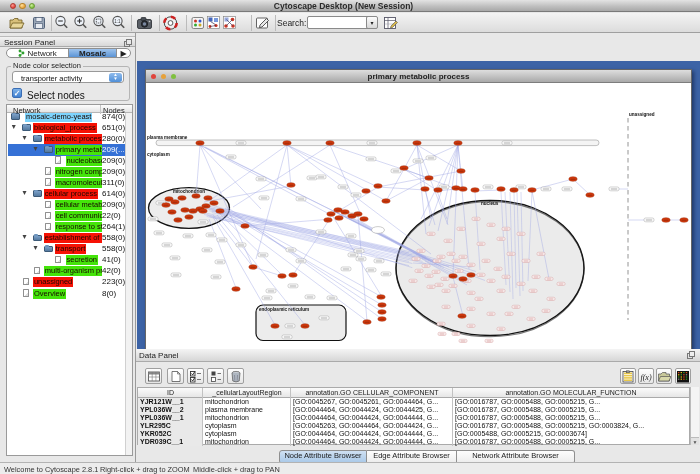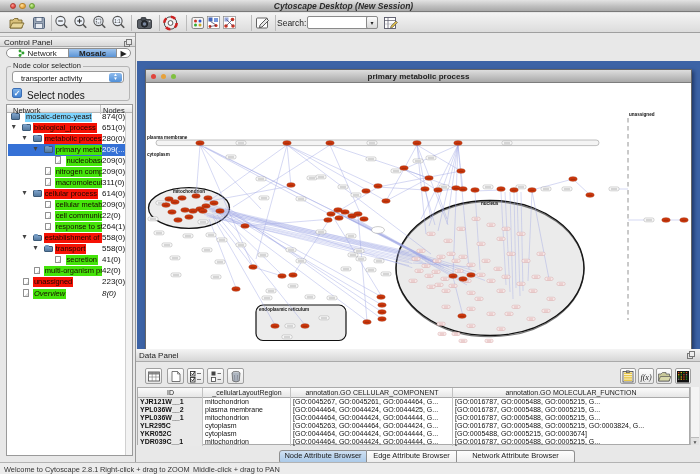--- a/index.html
+++ b/index.html
@@ -1,18 +1,18 @@
 <!DOCTYPE html>
 <html><head><meta charset="utf-8"><style>
 *{margin:0;padding:0;box-sizing:border-box;}
 body{font-family:"Liberation Sans",sans-serif;}
 #app{position:relative;width:700px;height:474px;background:#e8e8e8;overflow:hidden;}
 .abs{position:absolute;}
 
-#titlebar{left:0;top:0;width:700px;height:12px;background:linear-gradient(#e3e3e3,#bdbdbd 60%,#a8a8a8);border-bottom:1px solid #7a7a7a;font-style:italic;}
+#titlebar{left:0;top:0;width:700px;height:12px;background:linear-gradient(#e3e3e3,#bdbdbd 60%,#a8a8a8);border-bottom:1px solid #7a7a7a;}
 .light{position:absolute;top:2.5px;width:6.5px;height:6.5px;border-radius:50%;}
 #titlebar .t{position:absolute;width:100%;text-align:center;top:1px;padding-right:13px;font-size:8.5px;font-weight:bold;color:#2a2a2a;letter-spacing:0;}
 
 #toolbar{left:0;top:13px;width:700px;height:20px;background:linear-gradient(#f4f4f4,#dcdcdc);border-bottom:1px solid #9f9f9f;}
 .sep{position:absolute;top:2px;height:16px;width:1px;background:#bbb;}
 .ticon{position:absolute;top:2px;}
 #searchlab{position:absolute;left:277px;top:5px;font-size:8.5px;color:#222;}
 #searchbox{position:absolute;left:307px;top:3px;width:70px;height:13px;background:#fff;border:1px solid #8a8a8a;border-radius:2px;}
 #searchdrop{position:absolute;left:366px;top:3px;width:12px;height:13px;background:linear-gradient(#fcfcfc,#d8d8d8);border:1px solid #8a8a8a;border-radius:2px;font-size:6px;color:#222;text-align:center;line-height:13px;}
 
@@ -168,21 +168,21 @@
       <div class="sep" style="left:185.5px"></div>
       <div class="sep" style="left:250.5px"></div>
       <div class="sep" style="left:274.5px"></div>
     <span id="searchlab">Search:</span>
     <div id="searchbox"></div>
     <div id="searchdrop">▾</div>
   </div>
 
   <div id="cpanel" class="abs">
     <div id="cphead" class="abs">
-        <span class="t">Control Panel</span>
+        <span class="t">Session Panel</span>
       <svg class="abs" style="right:3px;top:2px" width="8" height="8">
           <rect x="0.5" y="2.5" width="5" height="5" fill="none" stroke="#777" stroke-width="1"></rect>
           <rect x="2.5" y="0.5" width="5" height="5" fill="#e8e8e8" stroke="#777" stroke-width="1"></rect>
         </svg>
     </div>
     <div id="tabs" class="abs">
       <div class="seg" id="tab-net"><svg width="7" height="8" style="vertical-align:-1px">
             <circle cx="2" cy="2" r="1.4" fill="#2fa12f"></circle>
             <circle cx="5" cy="4" r="1.4" fill="#2fa12f"></circle>
             <circle cx="2" cy="6.5" r="1.4" fill="#2fa12f"></circle>
@@ -286,21 +286,21 @@
 <div class="trow" style="top:152.8px;">
             <span class="file" style="left:25.6px"></span>
             <span class="tlab" style="left:35.8px;background:#44e40a;max-width:58px">multi-organism pro</span>
             <span class="tcnt" style="color:#111">42(0)</span>
           </div>
 <div class="trow" style="top:163.9px;">
             <span class="file" style="left:14.7px"></span>
             <span class="tlab" style="left:24.9px;background:#f61205;max-width:69px">unassigned</span>
             <span class="tcnt" style="color:#111">223(0)</span>
           </div>
-<div class="trow" style="top:175.0px;font-style:italic;">
+<div class="trow" style="top:175.0px;">
             <span class="file" style="left:14.7px"></span>
             <span class="tlab" style="left:24.9px;background:#44e40a;max-width:69px">Overview</span>
             <span class="tcnt" style="color:#111">8(0)</span>
           </div>
       </div>
       <div id="treescroll"></div>
     </div>
   </div>
 
   <div id="desktop" class="abs">

